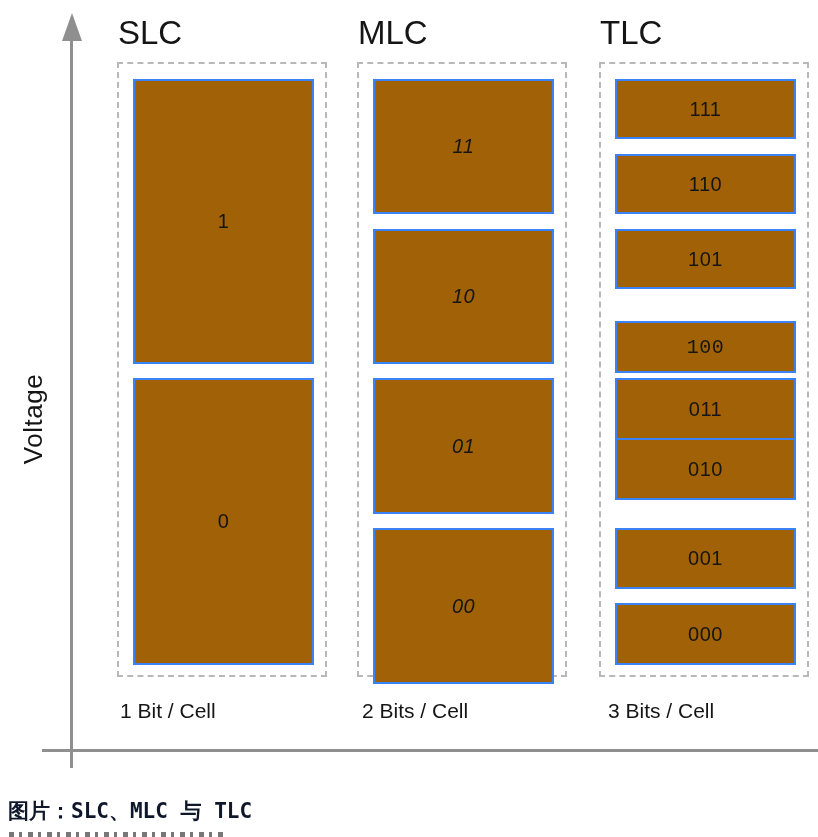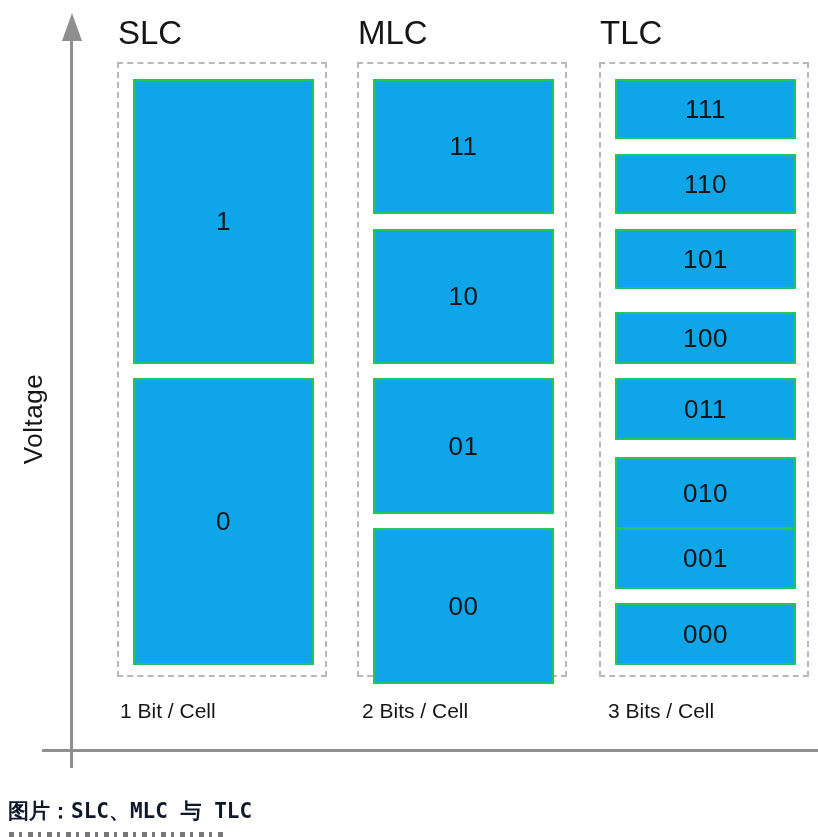--- a/index.html
+++ b/index.html
@@ -56,60 +56,60 @@
     position: absolute;
     top: 62px;
     width: 210px; height: 615px;
     border: 2px dashed #b8b8b8;
     box-sizing: border-box;
   }
   .cell {
     position: absolute;
     left: 14px;
     width: 181px;
-    border: 2px solid #22c55e;
+    border: 2px solid #3b82f6;
     box-sizing: border-box;
-    background: #0ea5e9;
+    background: #a16207;
     display: flex;
     align-items: center;
     justify-content: center;
-    font-size: 26px;
+    font-size: 20px;
     letter-spacing: 0.5px;
   }
   .bits-label {
     position: absolute;
     top: 699px;
     font-size: 21px;
     white-space: nowrap;
   }
   
   #col-slc .dashed-box, #dash-slc { left: 117px; }
-  #dash-mlc { left: 357px; }
+  #dash-mlc { left: 357px; font-style: italic; }
   #dash-tlc { left: 599px; }
   #title-slc { left: 118px; }
   #title-mlc { left: 358px; }
   #title-tlc { left: 600px; }
   #label-slc { left: 120px; }
   #label-mlc { left: 362px; }
   #label-tlc { left: 608px; }
   
   .slc-0 { top: 15px;  height: 285px; }
   .slc-1 { top: 314px; height: 287px; }
   
   .mlc-0 { top: 15px;  height: 135px; }
   .mlc-1 { top: 165px; height: 135px; }
   .mlc-2 { top: 314px; height: 136px; }
   .mlc-3 { top: 464px; height: 156px; }
   
   .tlc-0 { top: 15px;  height: 60px; }
   .tlc-1 { top: 90px;  height: 60px; }
   .tlc-2 { top: 165px; height: 60px; }
-  .tlc-3 { top: 248px; height: 52px; }
+  .tlc-3 { top: 257px; height: 52px; font-family: Liberation Mono, monospace; }
   .tlc-4 { top: 314px; height: 62px; }
-  .tlc-5 { top: 393px; height: 72px; }
+  .tlc-5 { top: 374px; height: 62px; }
   .tlc-6 { top: 464px; height: 61px; text-align: right; }
   .tlc-7 { top: 539px; height: 62px; }
   
   .caption {
     position: absolute;
     left: 8px; top: 797px;
     font-family: "DejaVu Sans Mono", "Liberation Mono", monospace;
     font-weight: bold;
     font-size: 21px;
     color: #0f172a;

